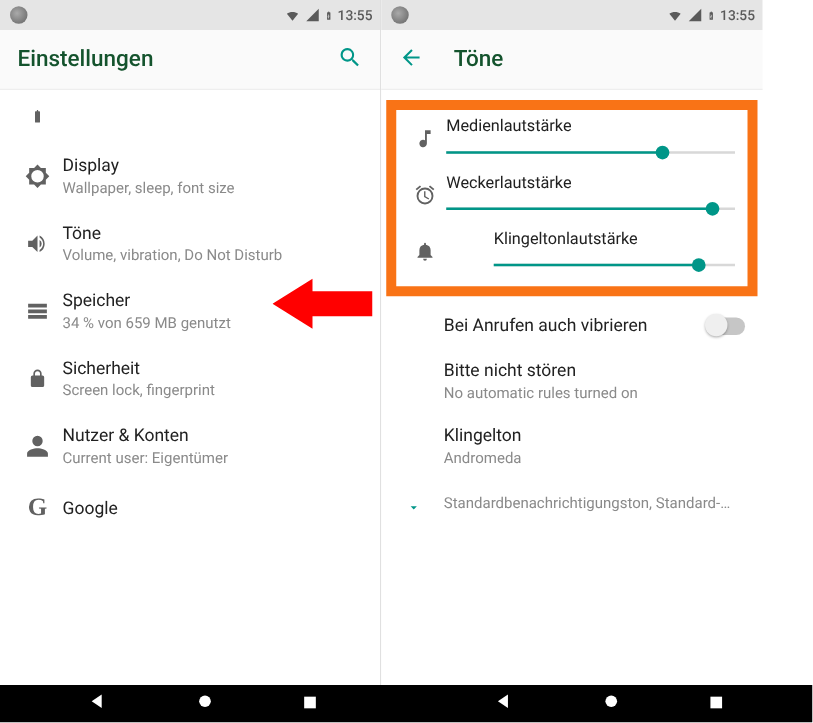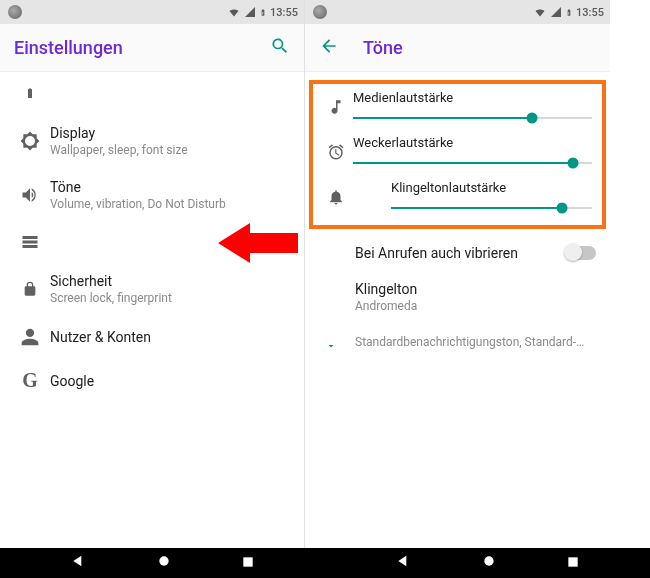--- a/index.html
+++ b/index.html
@@ -35,21 +35,21 @@
   }
   .statusbar .sb-icons { display:flex; align-items:center; gap:3px; }
   .statusbar svg { fill:#5a5a5a; }
 
   
   .appbar {
     height: 48px;
     display: flex;
     align-items: center;
     padding: 0 14px;
-    color: #6d28d9;
+    color: #14532d;
     border-bottom: 1px solid #eee;
     background:#fafafa;
   }
   .appbar .title { font-size: 18px; font-weight: 500; flex: 1; }
   .appbar .back { margin-right: 24px; }
   .appbar svg { fill: #009688; }
 
   
   .list { flex: 1; overflow: hidden; }
   .row {
@@ -63,21 +63,21 @@
     color:#616161;
   }
   .row .icon svg { fill:#616161; }
   .row .txt { flex:1; min-width:0; }
   .row .primary { font-size: 14px; color:#212121; }
   .row .secondary { font-size: 12px; color:#8a8a8a; margin-top:2px; white-space:nowrap; overflow:hidden; text-overflow:ellipsis; }
 
   
   .panel { flex:1; padding-top:4px; }
   .sliders-box {
-    border: 4px solid #f97316;
+    border: 8px solid #f97316;
     margin: 4px 4px 6px 4px;
     padding: 6px 10px 10px 6px;
   }
   .slider-item {
     display:flex;
     align-items:flex-start;
     margin-bottom: 10px;
   }
   .slider-item:last-child { margin-bottom:0;gap:38px; }
   .slider-item .sicon {
@@ -203,20 +203,24 @@
             <div class="secondary">Volume, vibration, Do Not Disturb</div>
           </div>
     </div>
 
     <div class="row">
       <span class="icon">
             <svg width="20" height="18" viewBox="0 0 24 24">
               <path d="M2 4h20v4H2zm0 6h20v4H2zm0 6h20v4H2zM4 5h2v2H4zM4 11h2v2H4zM4 17h2v2H4z"></path>
             </svg>
           </span>
+      <div class="txt">
+            <div class="primary">Speicher</div>
+            <div class="secondary">34 % von 659 MB genutzt</div>
+          </div>
     </div>
 
     <div class="row">
       <span class="icon">
             <svg width="16" height="20" viewBox="0 0 24 24">
               <path d="M18 8h-1V6a5 5 0 0 0-10 0v2H6a2 2 0 0 0-2 2v10a2 2 0 0 0 2 2h12a2 2 0 0 0 2-2V10a2 2 0 0 0-2-2zM9 6a3 3 0 0 1 6 0v2H9z"></path>
             </svg>
           </span>
       <div class="txt">
             <div class="primary">Sicherheit</div>
@@ -225,20 +229,21 @@
     </div>
 
     <div class="row">
       <span class="icon">
             <svg width="20" height="20" viewBox="0 0 24 24">
               <path d="M12 12a5 5 0 1 0-5-5 5 5 0 0 0 5 5zm0 2c-3.3 0-10 1.7-10 5v3h20v-3c0-3.3-6.7-5-10-5z"></path>
             </svg>
           </span>
       <div class="txt">
             <div class="primary">Nutzer &amp; Konten</div>
+            <div class="secondary">Current user: Eigentümer</div>
           </div>
     </div>
 
 
     <div class="row" style="padding-bottom:0;">
       <span class="icon">
             <span style="font-family:Georgia,serif;font-size:20px;font-weight:bold;color:#616161;">G</span>
           </span>
       <div class="txt">
             <div class="primary">Google</div>
@@ -324,20 +329,24 @@
         </div>
       </div>
 
     </div>
 
     <div class="rrow">
       <div class="primary">Bei Anrufen auch vibrieren</div>
       <span class="switch"></span>
     </div>
 
+    <div class="rrow">
+      <div class="primary">Bitte nicht stören</div>
+      <div class="secondary">No automatic rules turned on</div>
+    </div>
 
     <div class="rrow">
       <div class="primary">Klingelton</div>
       <div class="secondary">Andromeda</div>
     </div>
 
     <div class="rrow">
       <span class="expand-caret"><svg width="12" height="12" viewBox="0 0 24 24">
               <path d="M7 10l5 5 5-5z"></path>
             </svg></span>

